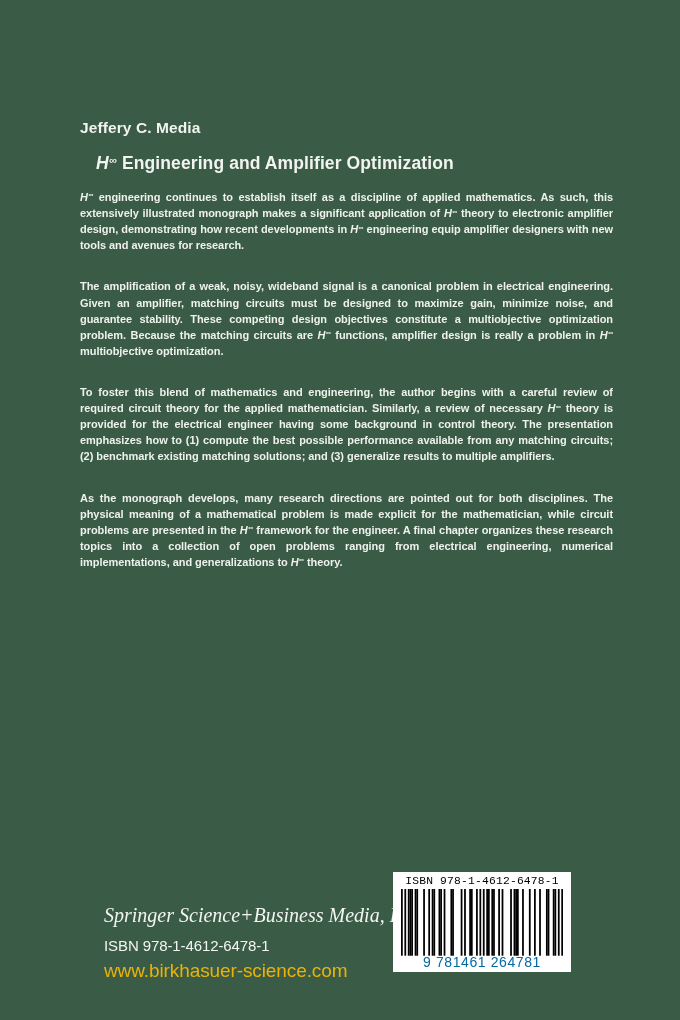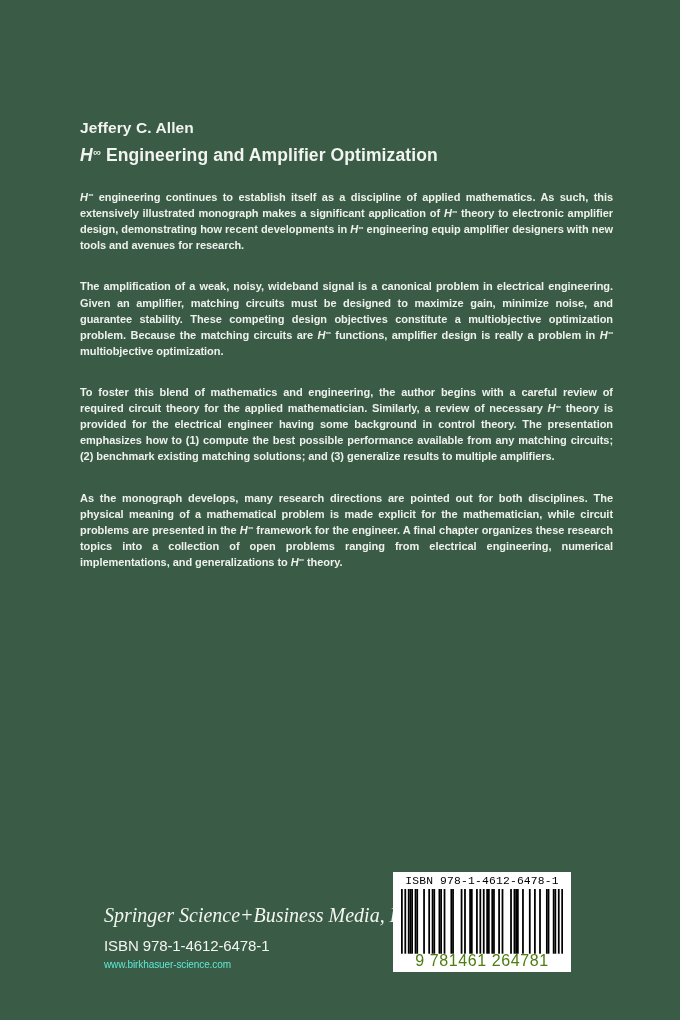--- a/index.html
+++ b/index.html
@@ -35,21 +35,21 @@
     color: #f2f4f0;
     letter-spacing: 0.1px;
     line-height: 1.25;
     margin: 0 0 8px 0;
   }
   .title {
     font-size: 17.5px;
     font-weight: bold;
     color: #f2f4f0;
     line-height: 1.25;
-    margin: 0;
+    margin: 16px;
     letter-spacing: 0.1px;
   }
   .hinf {
     font-style: italic;
     font-weight: bold;
     white-space: nowrap;
   }
   .hinf sup {
     font-size: 0.62em;
     font-style: normal;
@@ -103,22 +103,22 @@
     white-space: nowrap;
   }
   .publisher-isbn {
     font-size: 15px;
     color: #f3f5f1;
     line-height: 1.35;
     margin: 0 0 2px 0;
     letter-spacing: -0.1px;
   }
   .publisher-url {
-    font-size: 10px;
-    color: #5eead4;
+    font-size: 19px;
+    color: #eab308;
     line-height: 1.35;
     margin: 0;
     letter-spacing: -0.1px;
   }
 
   
   .barcode-box {
     position: absolute;
     left: 393px;
     top: 17px;
@@ -147,36 +147,36 @@
     margin: 2px 2px 0 2px;
     overflow: hidden;
   }
   .barcode-bars svg {
     width: 100%;
     height: 100%;
     display: block;
   }
   .barcode-digits {
     font-family: "Liberation Sans", sans-serif;
-    font-size: 16px;
-    color: #4d7c0f;
+    font-size: 14px;
+    color: #0369a1;
     text-align: center;
     line-height: 1;
     letter-spacing: 0.6px;
     white-space: nowrap;
     margin-top: -1px;
   }
 </style>
 </head>
 <body>
 
 <div class="cover">
 
   <div class="header">
-    <div class="author">Jeffery C. Allen</div>
+    <div class="author">Jeffery C. Media</div>
     <div class="title"><span class="hinf"><span>H</span><sup>∞</sup></span><span> Engineering and Amplifier Optimization</span></div>
   </div>
 
   <div class="blurb">
     <p><span class="hinf">H<sup>∞</sup></span> engineering continues to establish itself as a discipline of applied mathematics. As such, this extensively illustrated monograph makes a significant application of <span class="hinf">H<sup>∞</sup></span> theory to electronic amplifier design, demonstrating how recent developments in <span class="hinf">H<sup>∞</sup></span> engineering equip amplifier designers with new tools and avenues for research.</p>
     <p>The amplification of a weak, noisy, wideband signal is a canonical problem in electrical engineering. Given an amplifier, matching circuits must be designed to maximize gain, minimize noise, and guarantee stability. These competing design objectives constitute a multiobjective optimization problem. Because the matching circuits are <span class="hinf">H<sup>∞</sup></span> functions, amplifier design is really a problem in <span class="hinf">H<sup>∞</sup></span> multiobjective optimization.</p>
     <p>To foster this blend of mathematics and engineering, the author begins with a careful review of required circuit theory for the applied mathematician. Similarly, a review of necessary <span class="hinf">H<sup>∞</sup></span> theory is provided for the electrical engineer having some background in control theory. The presentation emphasizes how to (1) compute the best possible performance available from any matching circuits; (2) benchmark existing matching solutions; and (3) generalize results to multiple amplifiers.</p>
     <p>As the monograph develops, many research directions are pointed out for both disciplines. The physical meaning of a mathematical problem is made explicit for the mathematician, while circuit problems are presented in the <span class="hinf">H<sup>∞</sup></span> framework for the engineer. A final chapter organizes these research topics into a collection of open problems ranging from electrical engineering, numerical implementations, and generalizations to <span class="hinf">H<sup>∞</sup></span> theory.</p>
   </div>
 

